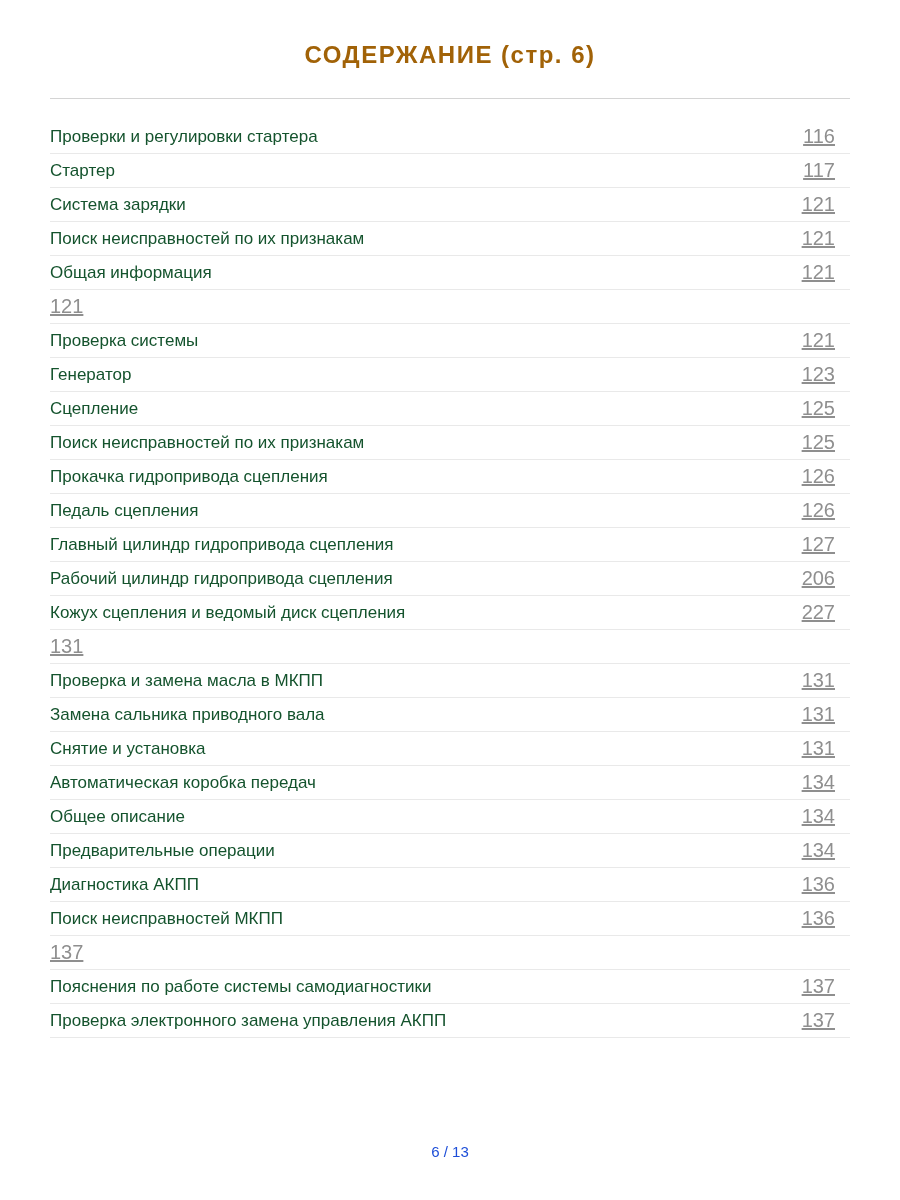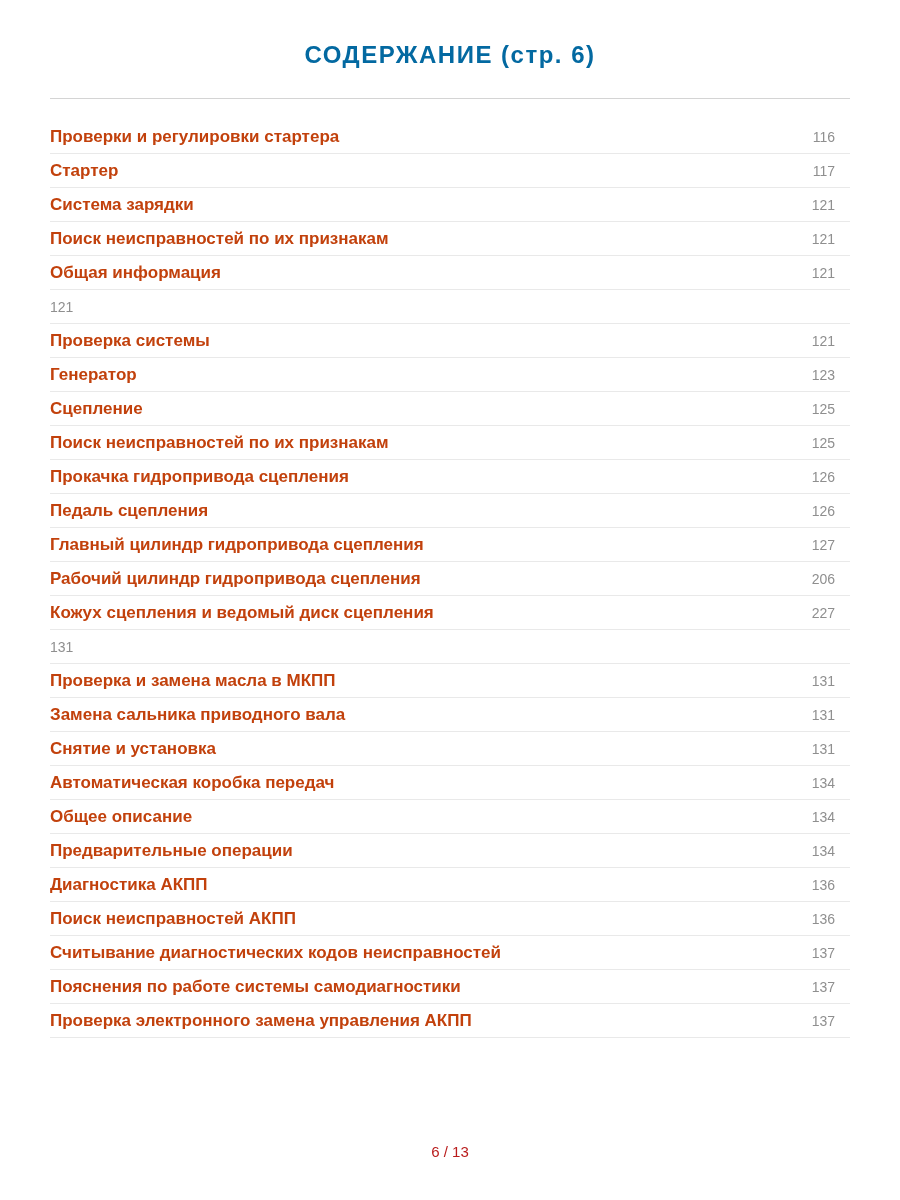--- a/index.html
+++ b/index.html
@@ -14,21 +14,21 @@
     height: 1200px;
     background: #ffffff;
     overflow: hidden;
   }
   .toc-title {
     padding-top: 41px;
     text-align: center;
     font-size: 24px;
     font-weight: 700;
     letter-spacing: 1.5px;
-    color: #0369a1;
+    color: #a16207;
     line-height: 28px;
   }
   .header-divider {
     margin: 29px 50px 0 50px;
     border: none;
     border-top: 1px solid #d4d4d4;
     height: 0;
   }
   .toc-list {
     margin: 21px 50px 0 50px;
@@ -36,38 +36,38 @@
   .toc-row {
     height: 34px;
     display: flex;
     align-items: center;
     justify-content: space-between;
     border-bottom: 1px solid #e9e9e9;
     cursor: pointer;
   }
   .toc-label {
     font-size: 17px;
-    color: #c2410c;
+    color: #14532d;
     white-space: nowrap;
-    font-weight: bold;
   }
   .toc-page {
-    font-size: 14px;
+    font-size: 20px;
     color: #8f8f8f;
     padding-right: 15px;
     white-space: nowrap;
+    text-decoration: underline;
   }
   .footer-pager {
     position: absolute;
     top: 1143px;
     left: 0;
     width: 100%;
     text-align: center;
     font-size: 15px;
-    color: #b91c1c;
+    color: #1d4ed8;
   }
 </style>
 </head>
 <body>
 
 <div class="page">
 
   <div class="toc-title">СОДЕРЖАНИЕ (стр. 6)</div>
 
   <hr class="header-divider">
@@ -181,26 +181,25 @@
     <span class="toc-label">Предварительные операции</span>
     <span class="toc-page">134</span>
   </div>
 
   <div class="toc-row">
     <span class="toc-label">Диагностика АКПП</span>
     <span class="toc-page">136</span>
   </div>
 
   <div class="toc-row">
-    <span class="toc-label">Поиск неисправностей АКПП</span>
+    <span class="toc-label">Поиск неисправностей МКПП</span>
     <span class="toc-page">136</span>
   </div>
 
   <div class="toc-row">
-    <span class="toc-label">Считывание диагностических кодов неисправностей</span>
     <span class="toc-page">137</span>
   </div>
 
   <div class="toc-row">
     <span class="toc-label">Пояснения по работе системы самодиагностики</span>
     <span class="toc-page">137</span>
   </div>
 
   <div class="toc-row">
     <span class="toc-label">Проверка электронного замена управления АКПП</span>

